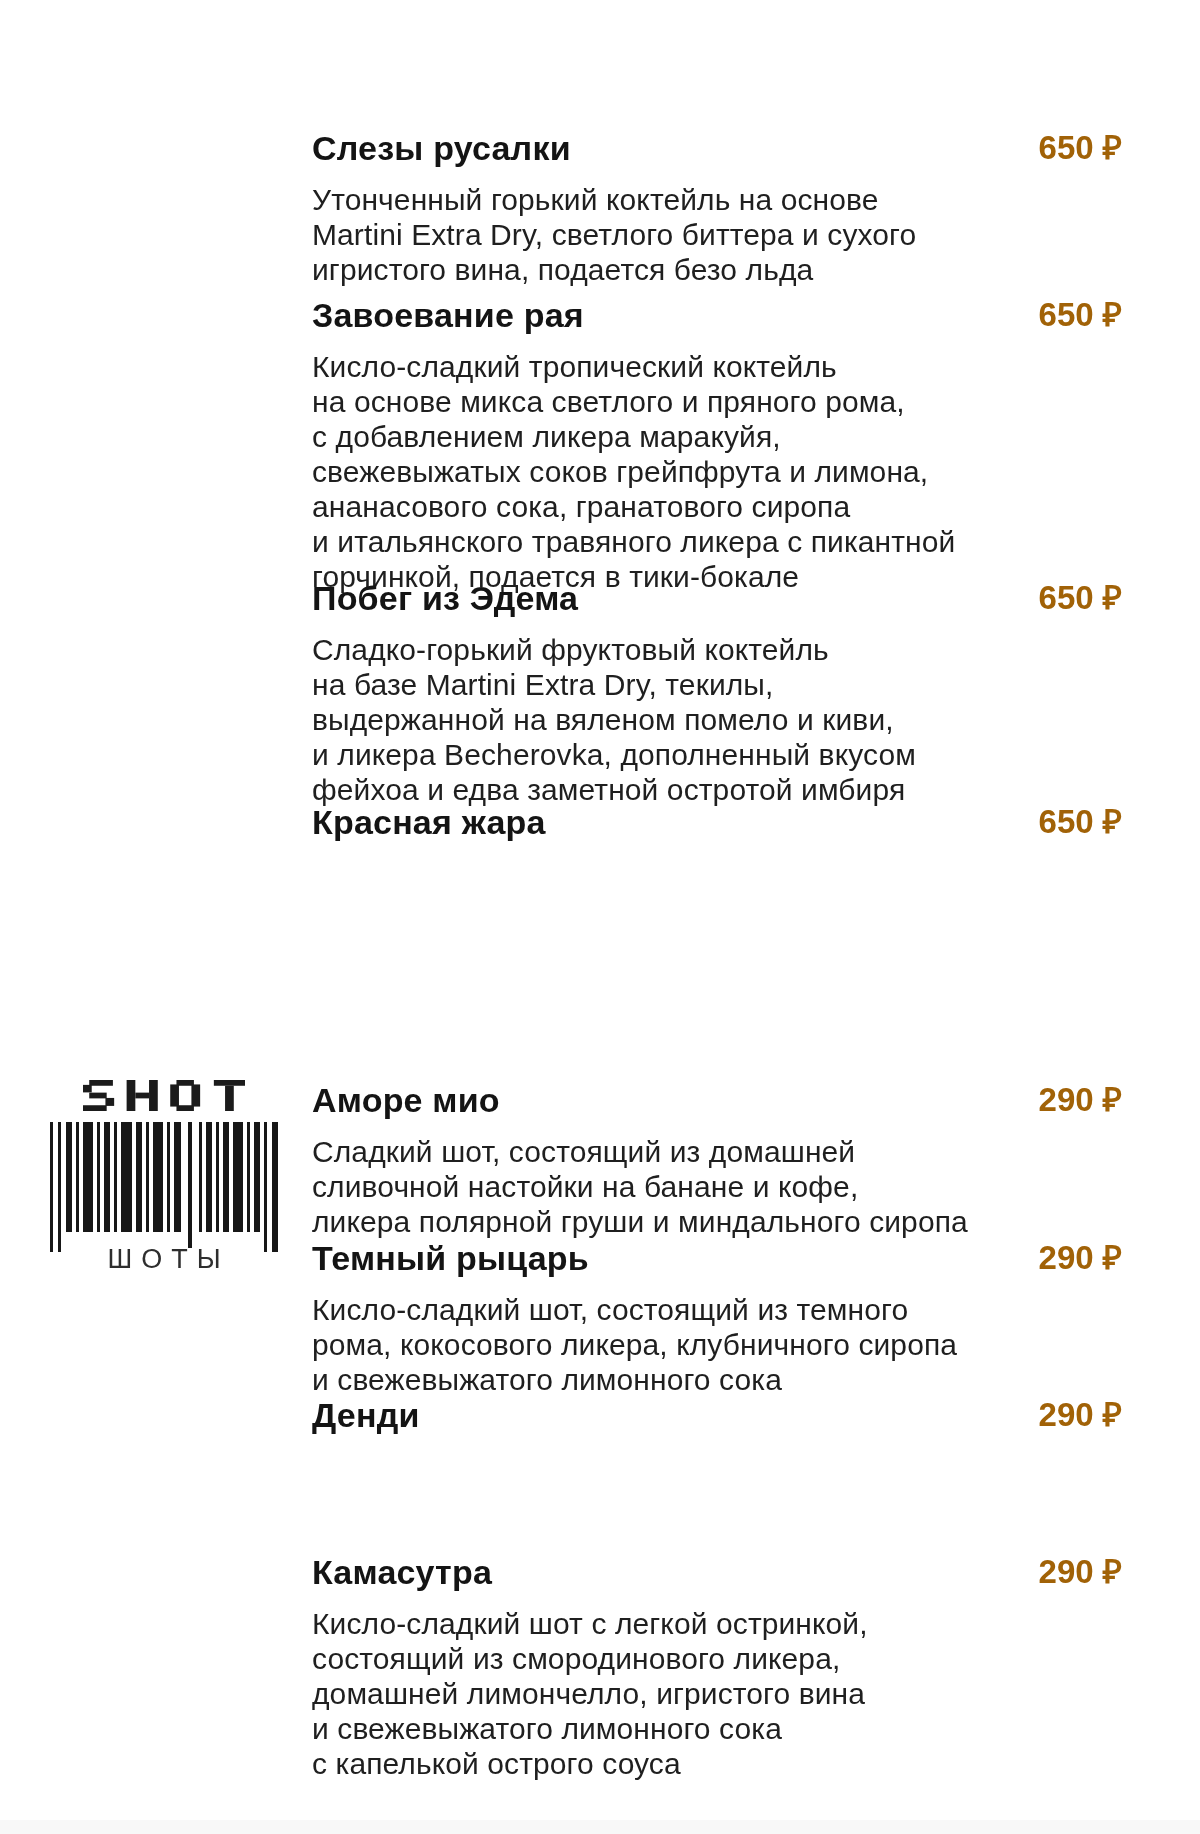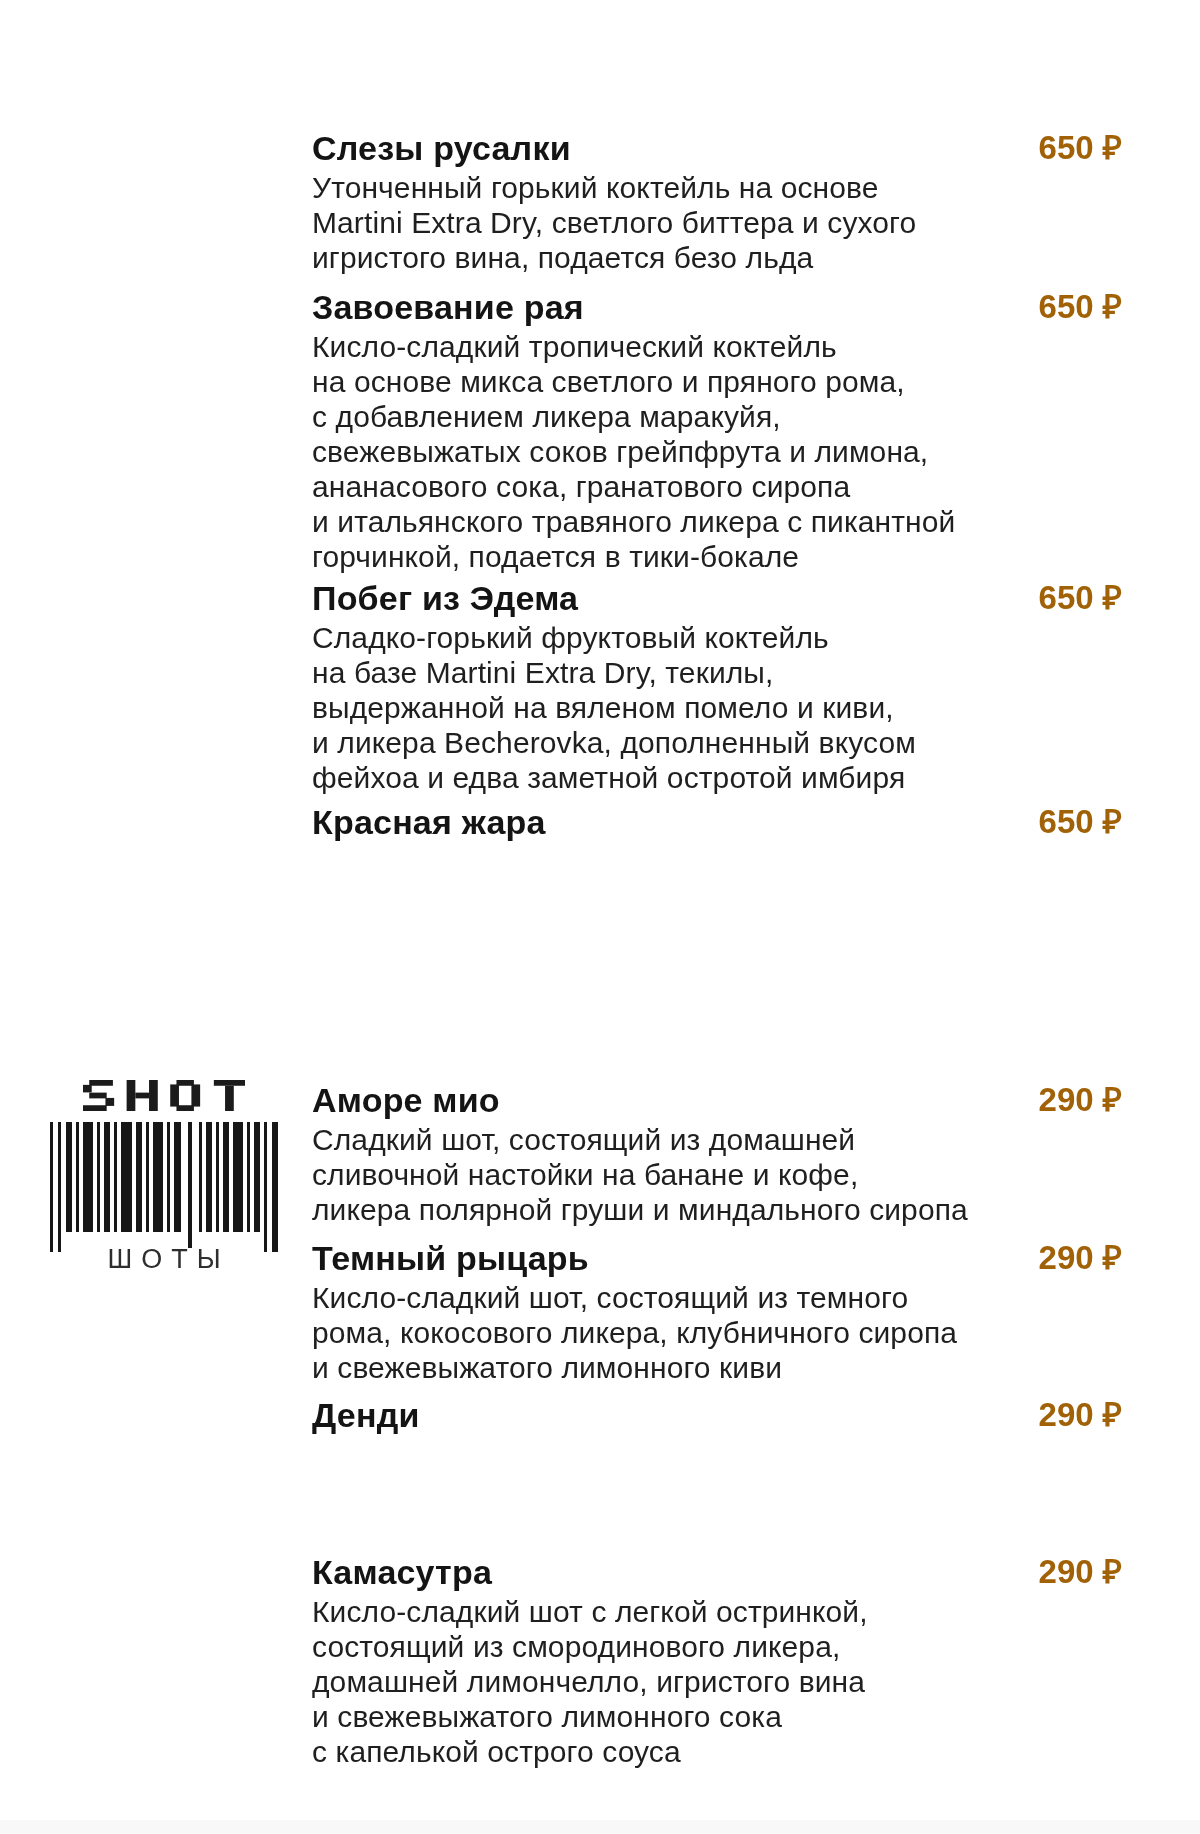--- a/index.html
+++ b/index.html
@@ -15,21 +15,21 @@
   .item-head { display:flex; justify-content:space-between; align-items:flex-start; }
   .item-title {
     font-size:34px; font-weight:700; line-height:40px;
     letter-spacing:0.2px; color:#141414;
   }
   .item-price {
     font-size:33px; font-weight:700; line-height:40px;
     white-space:nowrap; color:#a16207;
   }
   .item-desc {
-    margin-top:2px;
+    margin-top:14px;
     font-size:30px; line-height:35px;
     letter-spacing:0.1px;
     color:#1f1f1f;
     white-space:pre-line;
   }
   
   .section-logo { position:absolute; left:50px; top:1080px; width:228px; height:200px; }
   .shot-word { width:162px; height:31px; margin:0 auto; display:block; }
   .shot-word svg { display:block; width:162px; height:31px; }
   .barcode { position:absolute; left:0; top:42px; width:228px; height:130px; }
@@ -112,21 +112,21 @@
   <div class="menu-item" style="top:128px">
     <div class="item-head">
       <div class="item-title">Слезы русалки</div>
       <div class="item-price">650 ₽</div>
     </div>
     <div class="item-desc">Утонченный горький коктейль на основе
 Martini Extra Dry, светлого биттера и сухого
 игристого вина, подается безо льда</div>
   </div>
 
-  <div class="menu-item" style="top:287px">
+  <div class="menu-item" style="top:295px">
     <div class="item-head">
       <div class="item-title">Завоевание рая</div>
       <div class="item-price">650 ₽</div>
     </div>
     <div class="item-desc">Кисло-сладкий тропический коктейль
 на основе микса светлого и пряного рома,
 с добавлением ликера маракуйя,
 свежевыжатых соков грейпфрута и лимона,
 ананасового сока, гранатового сиропа
 и итальянского травяного ликера с пикантной
@@ -162,21 +162,21 @@
 ликера полярной груши и миндального сиропа</div>
   </div>
 
   <div class="menu-item" style="top:1238px">
     <div class="item-head">
       <div class="item-title">Темный рыцарь</div>
       <div class="item-price">290 ₽</div>
     </div>
     <div class="item-desc">Кисло-сладкий шот, состоящий из темного
 рома, кокосового ликера, клубничного сиропа
-и свежевыжатого лимонного киви</div>
+и свежевыжатого лимонного сока</div>
   </div>
 
   <div class="menu-item" style="top:1395px">
     <div class="item-head">
       <div class="item-title">Денди</div>
       <div class="item-price">290 ₽</div>
     </div>
   </div>
 
   <div class="menu-item" style="top:1552px">

